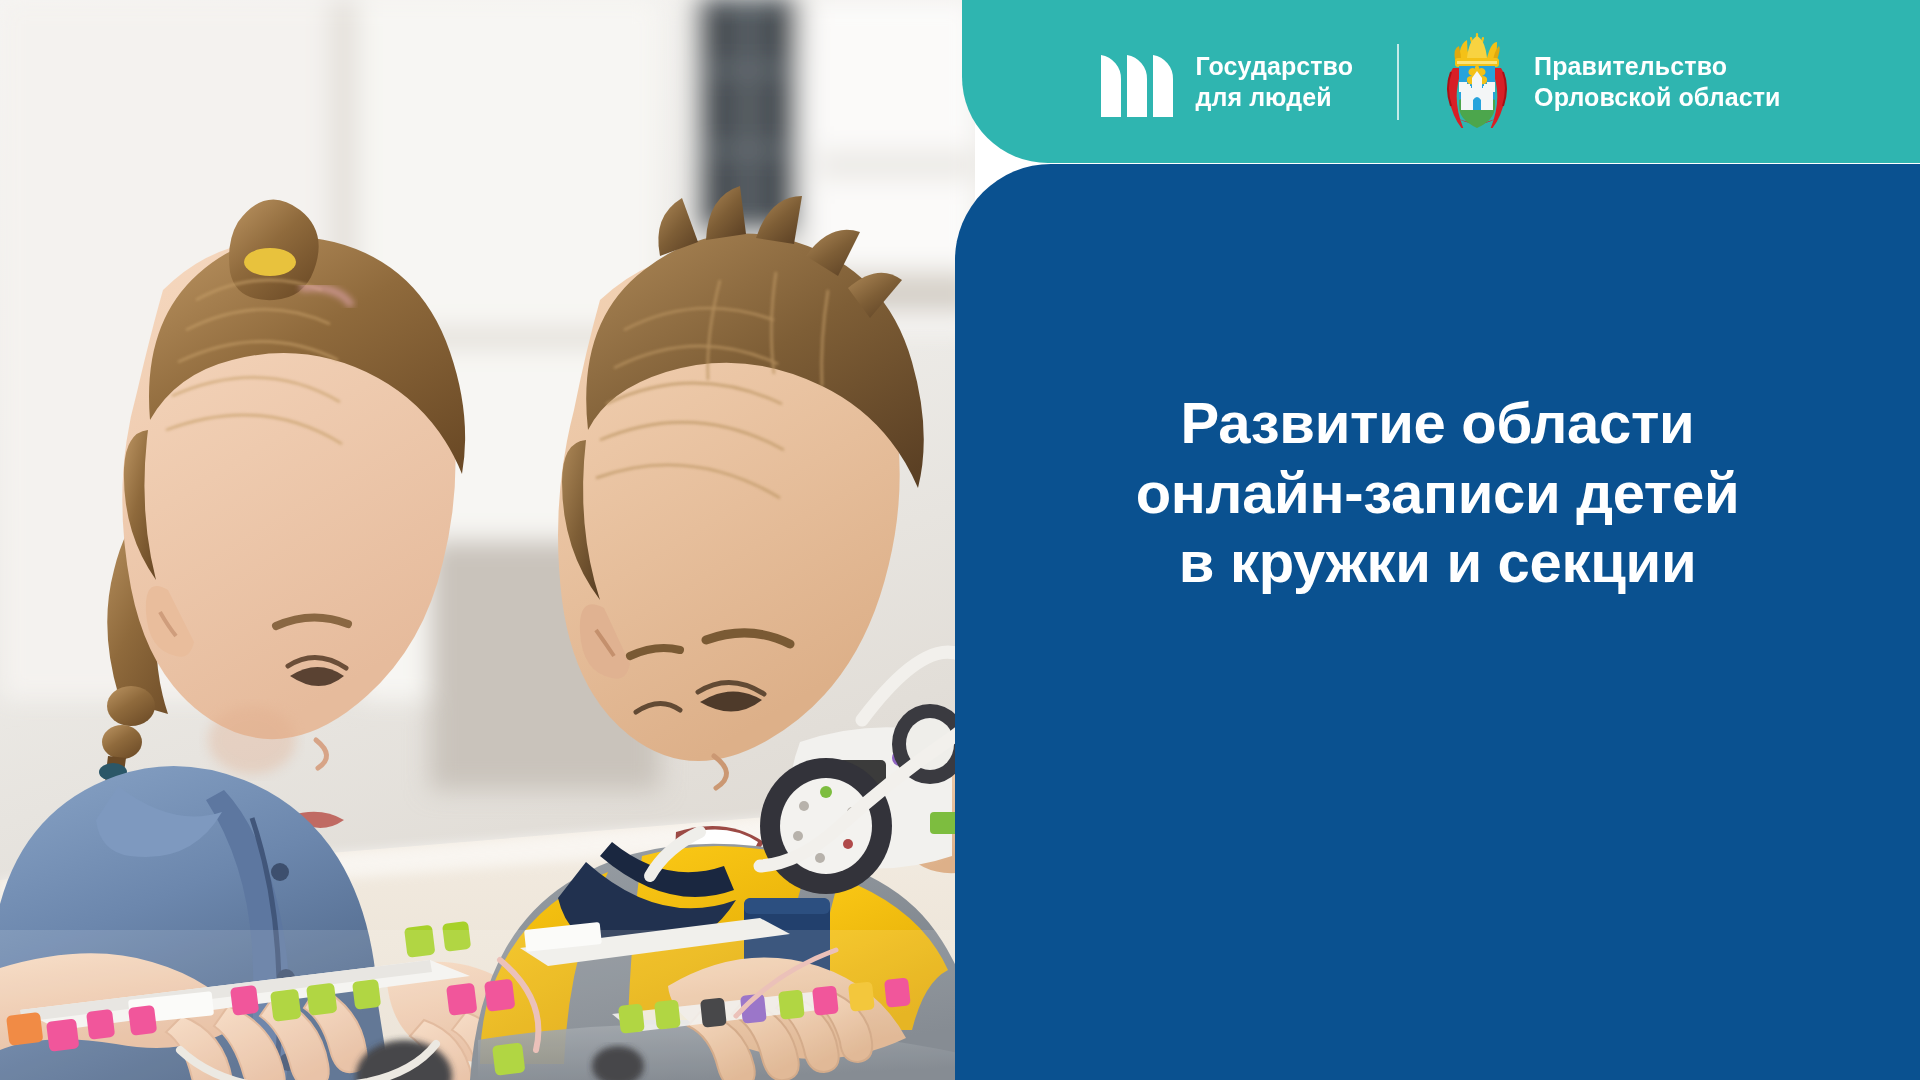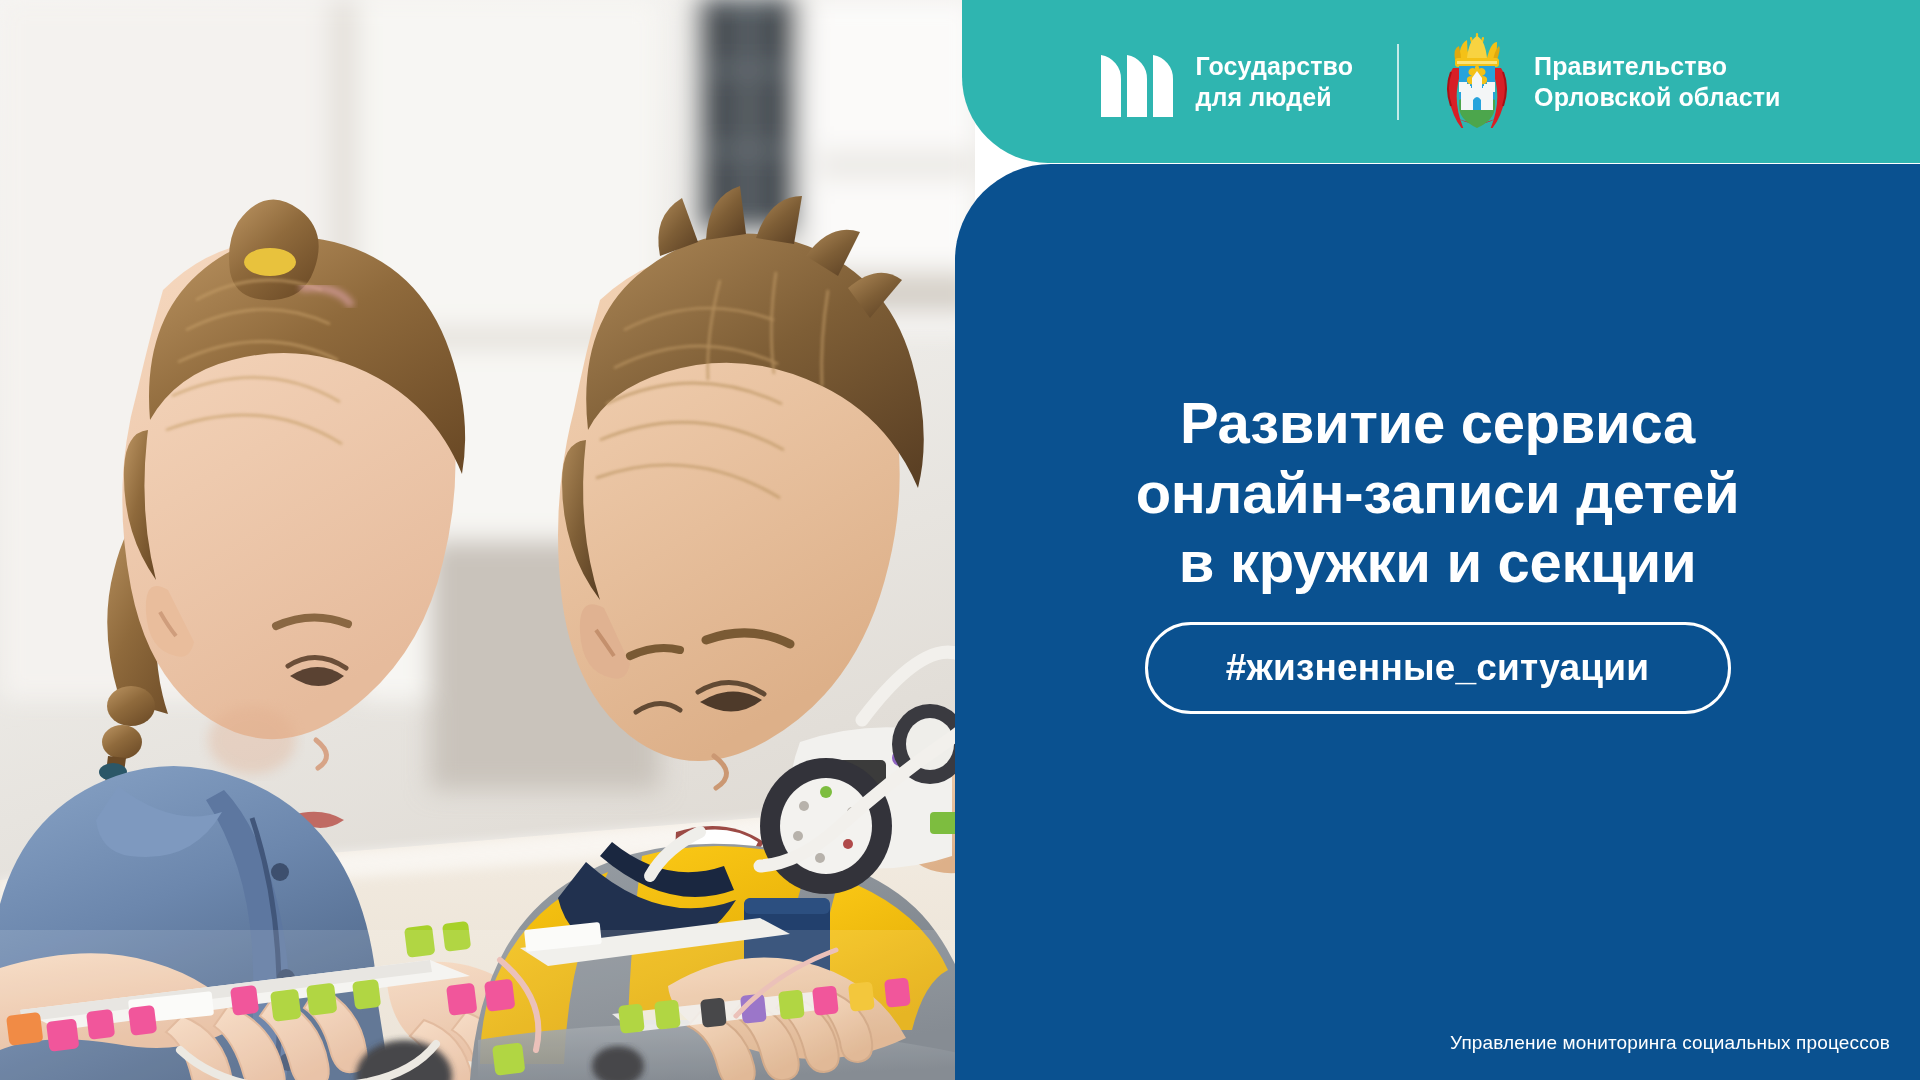--- a/index.html
+++ b/index.html
@@ -559,24 +559,20 @@
           </g>
         </svg>
       </span>
       <span class="emblem-text">Правительство
 Орловской области</span>
     </div>
   </div>
 
   <div class="content">
 
-    <h1 class="headline">Развитие сервиса
+    <h1 class="headline">Развитие области
 онлайн-записи детей
 в кружки и секции</h1>
 
-    <div class="hashtag-pill">
-      <span>#жизненные_ситуации</span>
-    </div>
-
-    <div class="footer-note">Управление мониторинга социальных процессов</div>
+
   </div>
 
 </div>
 
 </body></html>

